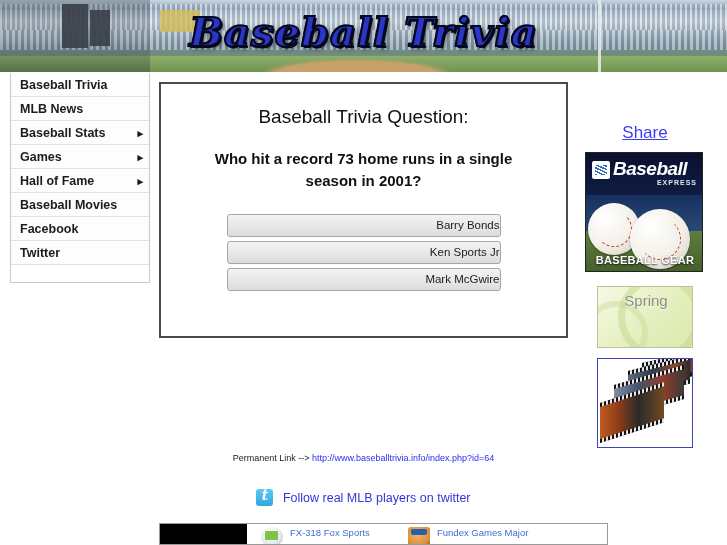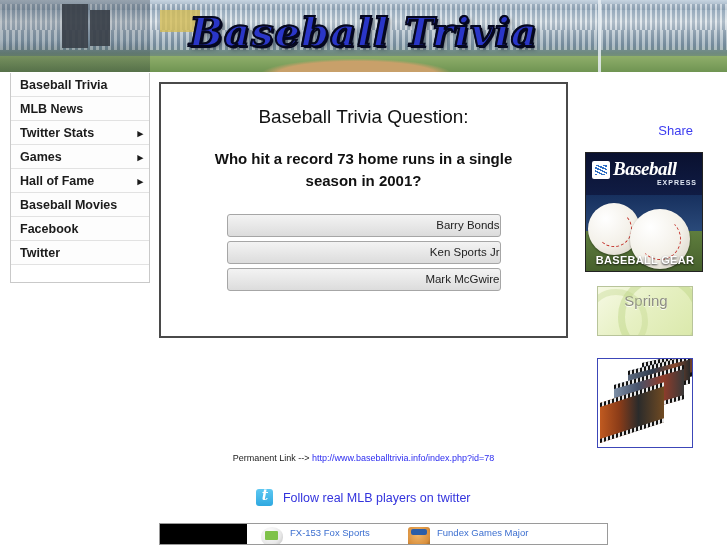--- a/index.html
+++ b/index.html
@@ -211,24 +211,25 @@
   .twitter-text {
     font-size: 12.5px;
     color: #3333dd;
     vertical-align: middle;
   }
 
   
   .share-link {
     position: absolute; left: 597px; top: 123px;
     width: 96px;
-    text-align: right;
-    font-size: 13px;
+    text-align: center;
+    font-size: 17px;
     color: #3c3cf0;
     cursor: pointer;
+    text-decoration: underline;
   }
 
   .ad-baseball {
     position: absolute; left: 585px; top: 152px;
     width: 118px; height: 120px;
     border: 1px solid #222222;
     overflow: hidden;
     background: #0b1430;
   }
   .ad-bb-top {
@@ -244,21 +245,21 @@
   .ad-bb-logo::after {
     content: "";
     position: absolute; left: 3px; top: 4px;
     width: 12px; height: 10px;
     background:
       repeating-linear-gradient(25deg,
         #2f6fc4 0px, #2f6fc4 1.5px, #ffffff 1.5px, #ffffff 3px);
   }
   .ad-bb-word {
     position: absolute; left: 27px; top: 5px;
-    font-family: Liberation Serif, serif;
+    font-family: Liberation Sans, sans-serif;
     font-style: italic;
     font-weight: bold;
     font-size: 19px;
     color: #ffffff;
     letter-spacing: -.5px;
   }
   .ad-bb-sub {
     position: absolute; right: 7px; top: 26px;
     font-size: 7px;
     font-weight: bold;
@@ -295,21 +296,21 @@
     text-align: center;
     font-size: 11px;
     font-weight: bold;
     color: #ffffff;
     letter-spacing: .3px;
     text-shadow: 0 1px 2px rgba(0,0,0,.8);
   }
 
   .ad-spring {
     position: absolute; left: 597px; top: 286px;
-    width: 96px; height: 50px;
+    width: 96px; height: 62px;
     border: 1px solid #b8c49a;
     overflow: hidden;
     background: linear-gradient(135deg, #f6f9e4 0%, #e6f0c2 50%, #dbe9ac 100%);
   }
   .ad-spring::before {
     content: "";
     position: absolute; right: -10px; top: -12px;
     width: 70px; height: 70px;
     border-radius: 50%;
     border: 7px solid rgba(188,212,134,.45);
@@ -454,21 +455,21 @@
     <span>Baseball Trivia</span>
     <span class="nav-arrow"></span>
   </div>
 
   <div class="nav-item">
     <span>MLB News</span>
     <span class="nav-arrow"></span>
   </div>
 
   <div class="nav-item">
-    <span>Twitter Stats</span>
+    <span>Baseball Stats</span>
     <span class="nav-arrow">▸</span>
   </div>
 
   <div class="nav-item">
     <span>Games</span>
     <span class="nav-arrow">▸</span>
   </div>
 
   <div class="nav-item">
     <span>Hall of Fame</span>
@@ -500,21 +501,21 @@
 
   <div class="answers">
     <button class="answer-btn">Barry Bonds</button>
     <button class="answer-btn">Ken Sports Jr</button>
     <button class="answer-btn">Mark McGwire</button>
   </div>
 </div>
 
 <div class="permalink">
   <span>Permanent Link --&gt;</span>
-  <a href="#">http://www.baseballtrivia.info/index.php?id=78</a>
+  <a href="#">http://www.baseballtrivia.info/index.php?id=64</a>
 </div>
 
 <div class="twitter-row">
   <span class="twitter-icon"></span>
   <span class="twitter-text">Follow real MLB players on twitter</span>
 </div>
 
 <div class="share-link">Share</div>
 
 <div class="ad-baseball">
@@ -545,20 +546,20 @@
   <div class="strip s3"></div>
   <div class="strip s2"></div>
   <div class="strip s1"></div>
 </div>
 
 <div class="products">
   <div class="prod-black"></div>
 
   <div class="prod-cell">
     <div class="prod-thumb thumb-a"></div>
-    <div class="prod-name">FX-153 Fox Sports</div>
+    <div class="prod-name">FX-318 Fox Sports</div>
   </div>
 
   <div class="prod-cell">
     <div class="prod-thumb thumb-b"></div>
     <div class="prod-name">Fundex Games Major</div>
   </div>
 </div>
 
 </body></html>

